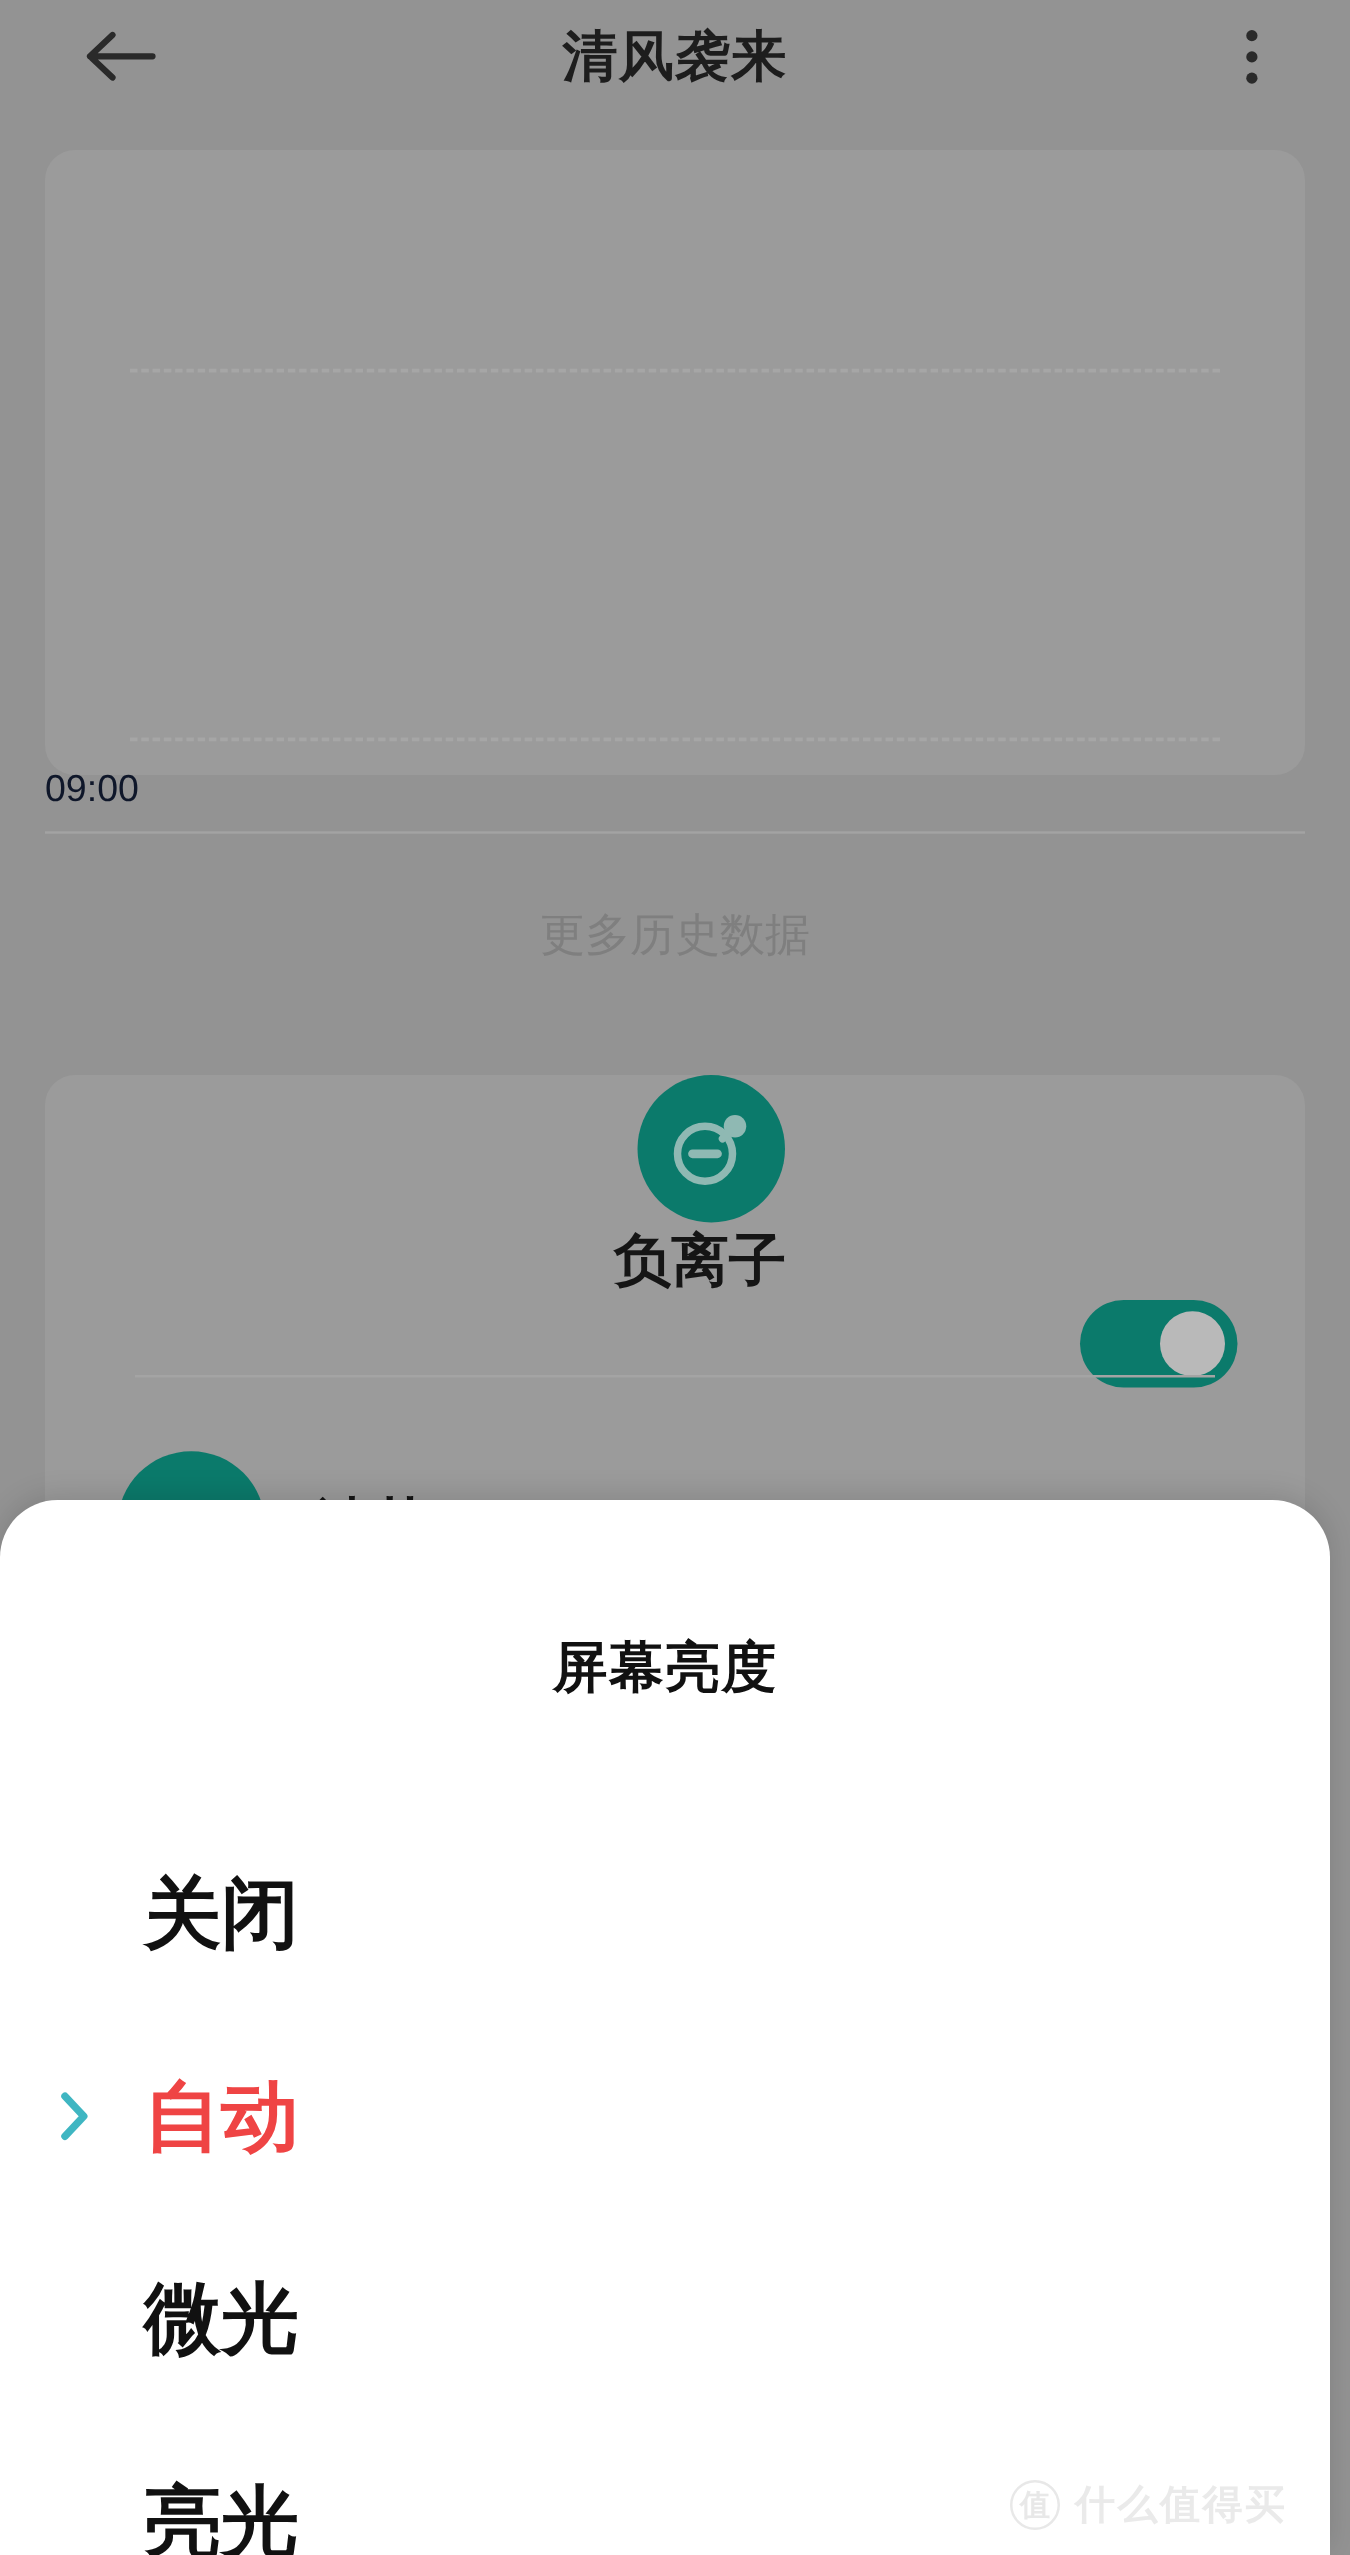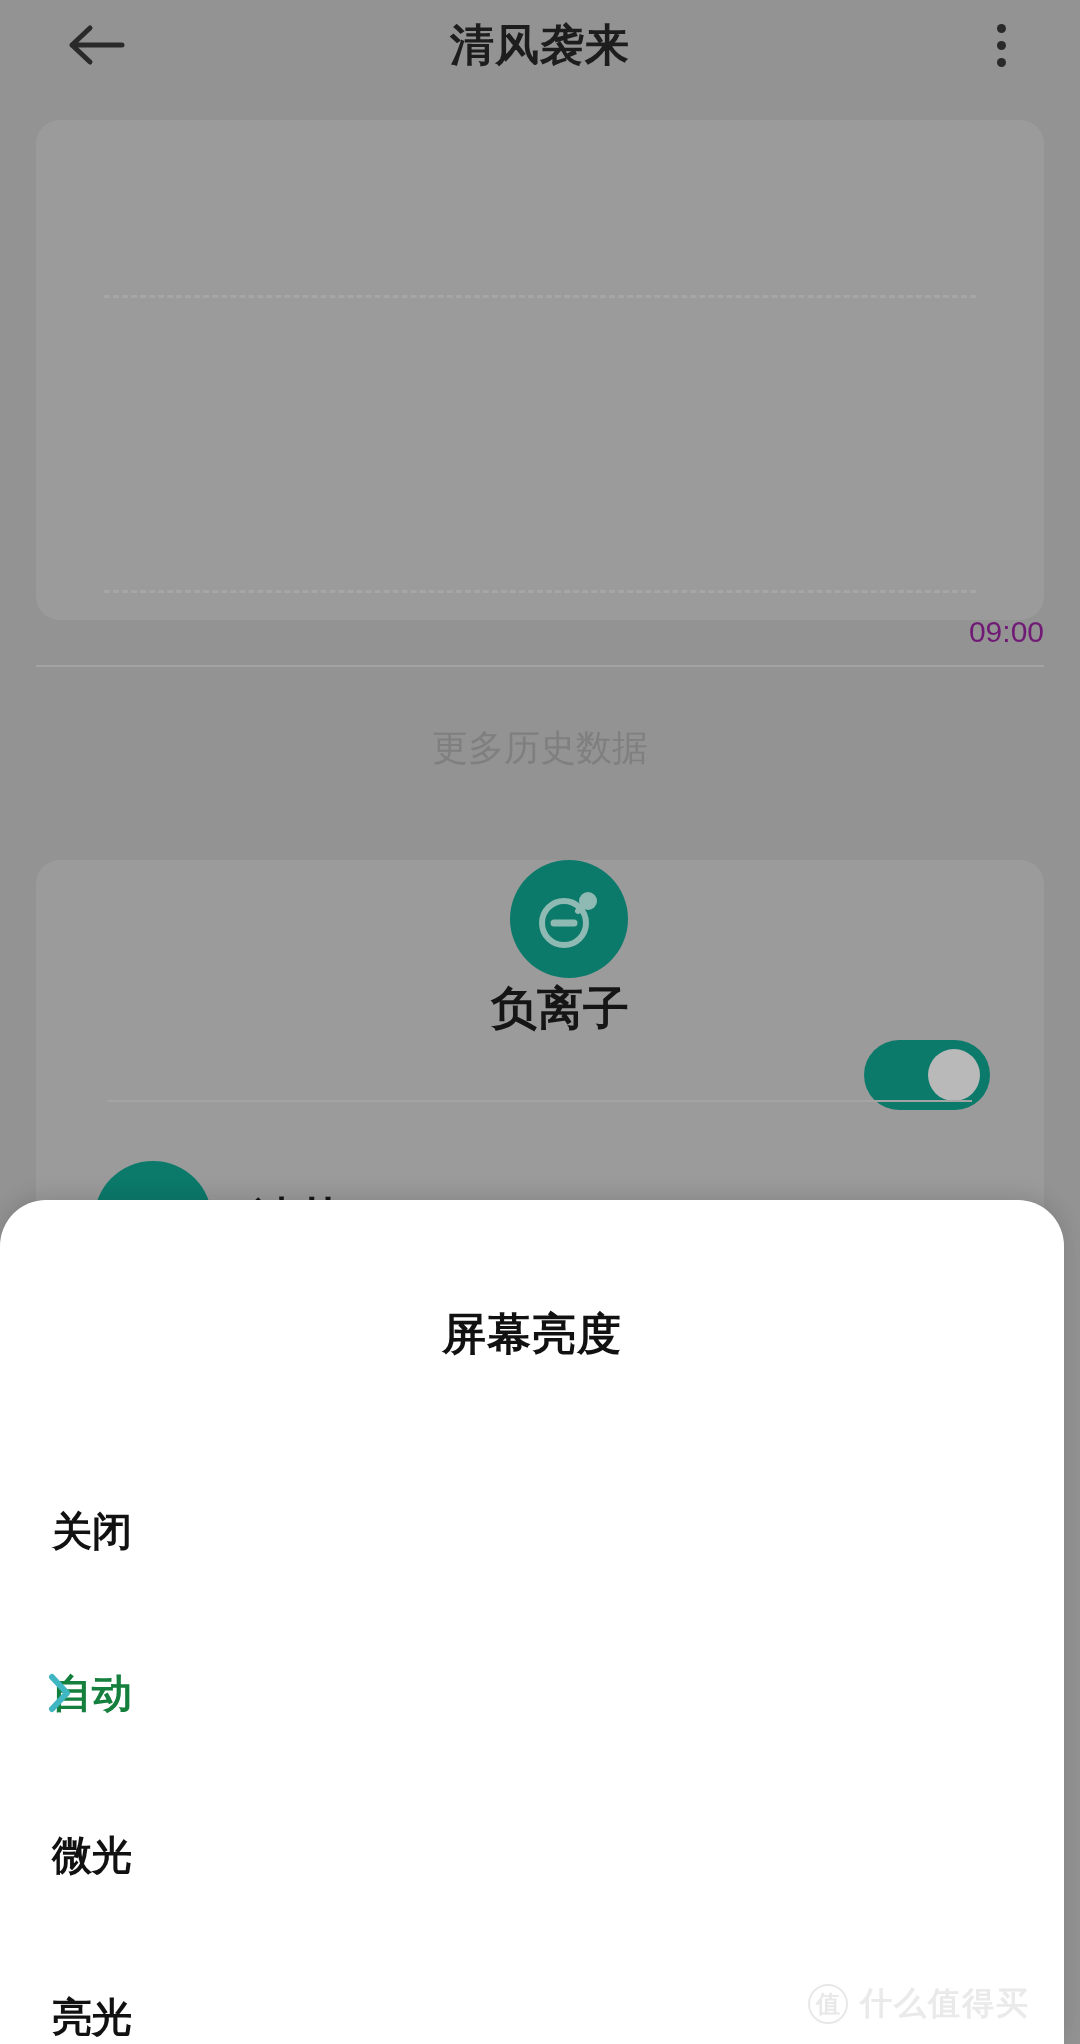--- a/index.html
+++ b/index.html
@@ -54,21 +54,21 @@
     background:#9b9b9b; border-radius:24px;
   }
   .gridline {
     position:absolute; left:68px; right:68px; height:0;
     border-top:3px dashed #a6a6a6;
   }
   #gridline-top { top:175px; }
   #gridline-bottom { top:470px; }
   #chart-xlabel {
     position:absolute; left:0; right:0; top:495px;
-    text-align:right; font-size:30px; color:#701a75;
+    text-align:left; font-size:30px; color:#0f172a;
     font-family:"Liberation Sans", sans-serif;
   }
   #chart-divider {
     position:absolute; left:36px; top:665px; width:1008px; height:2px;
     background:#a3a3a3;
   }
   #more-history-btn {
     position:absolute; left:36px; top:700px; width:1008px; height:96px;
     display:flex; align-items:center; justify-content:center;
     font-size:36px; color:#7f7f7f; cursor:pointer;
@@ -134,25 +134,25 @@
     position:relative; height:162px;
     display:flex; align-items:center;
     cursor:pointer;
   }
   .sheet-option .opt-chevron {
     position:absolute; left:40px;
     width:40px; height:40px;
     display:flex; align-items:center; justify-content:center;
   }
   .sheet-option .opt-label {
-    margin-left:52px;
-    font-size:40px; font-weight:700; color:#111111;
+    margin-left:115px;
+    font-size:62px; font-weight:700; color:#111111;
     white-space:nowrap;
   }
-  .sheet-option.selected .opt-label { color:#15803d; }
+  .sheet-option.selected .opt-label { color:#ef4444; }
 
   
   #watermark {
     position:absolute; right:34px; bottom:18px;
     display:flex; align-items:center; gap:12px;
     opacity:0.9; pointer-events:none;
   }
   #watermark .wm-badge {
     width:40px; height:40px; border-radius:50%;
     border:2px solid #e6e6e6;

